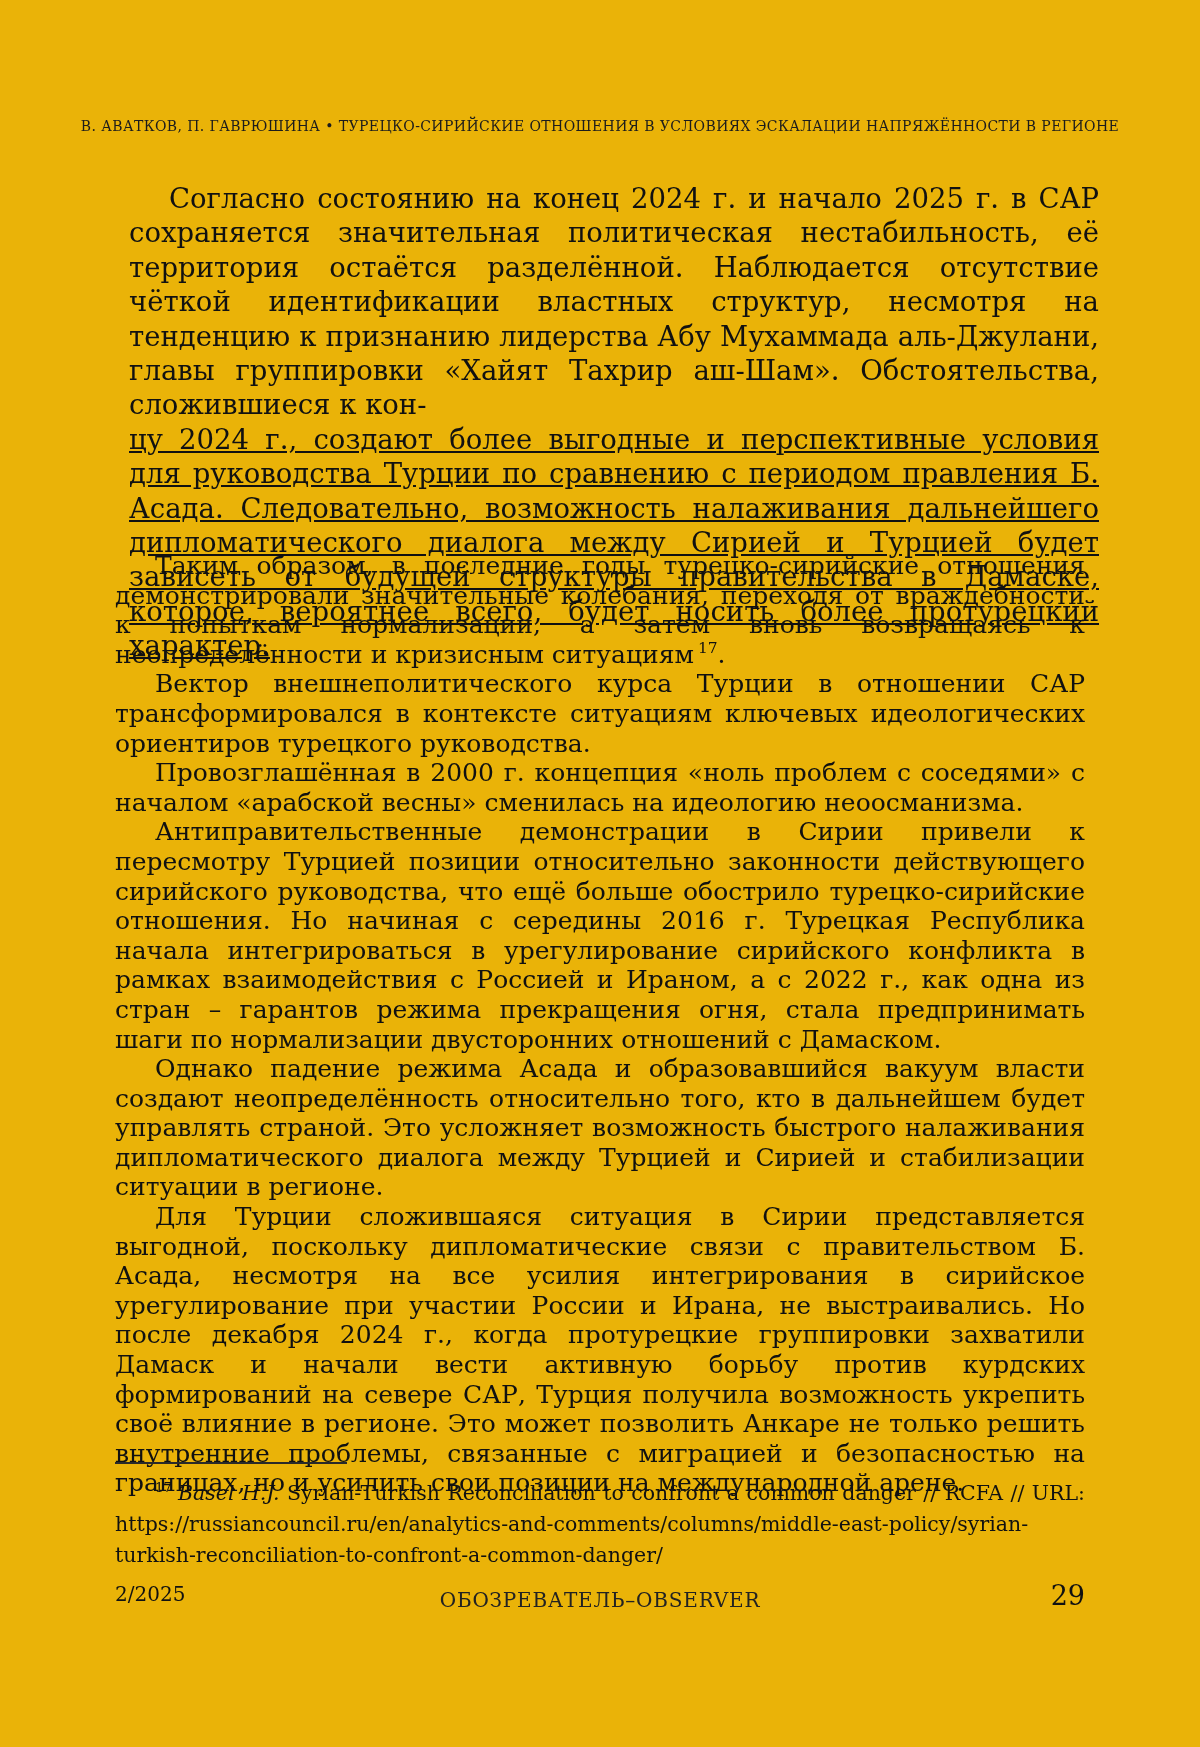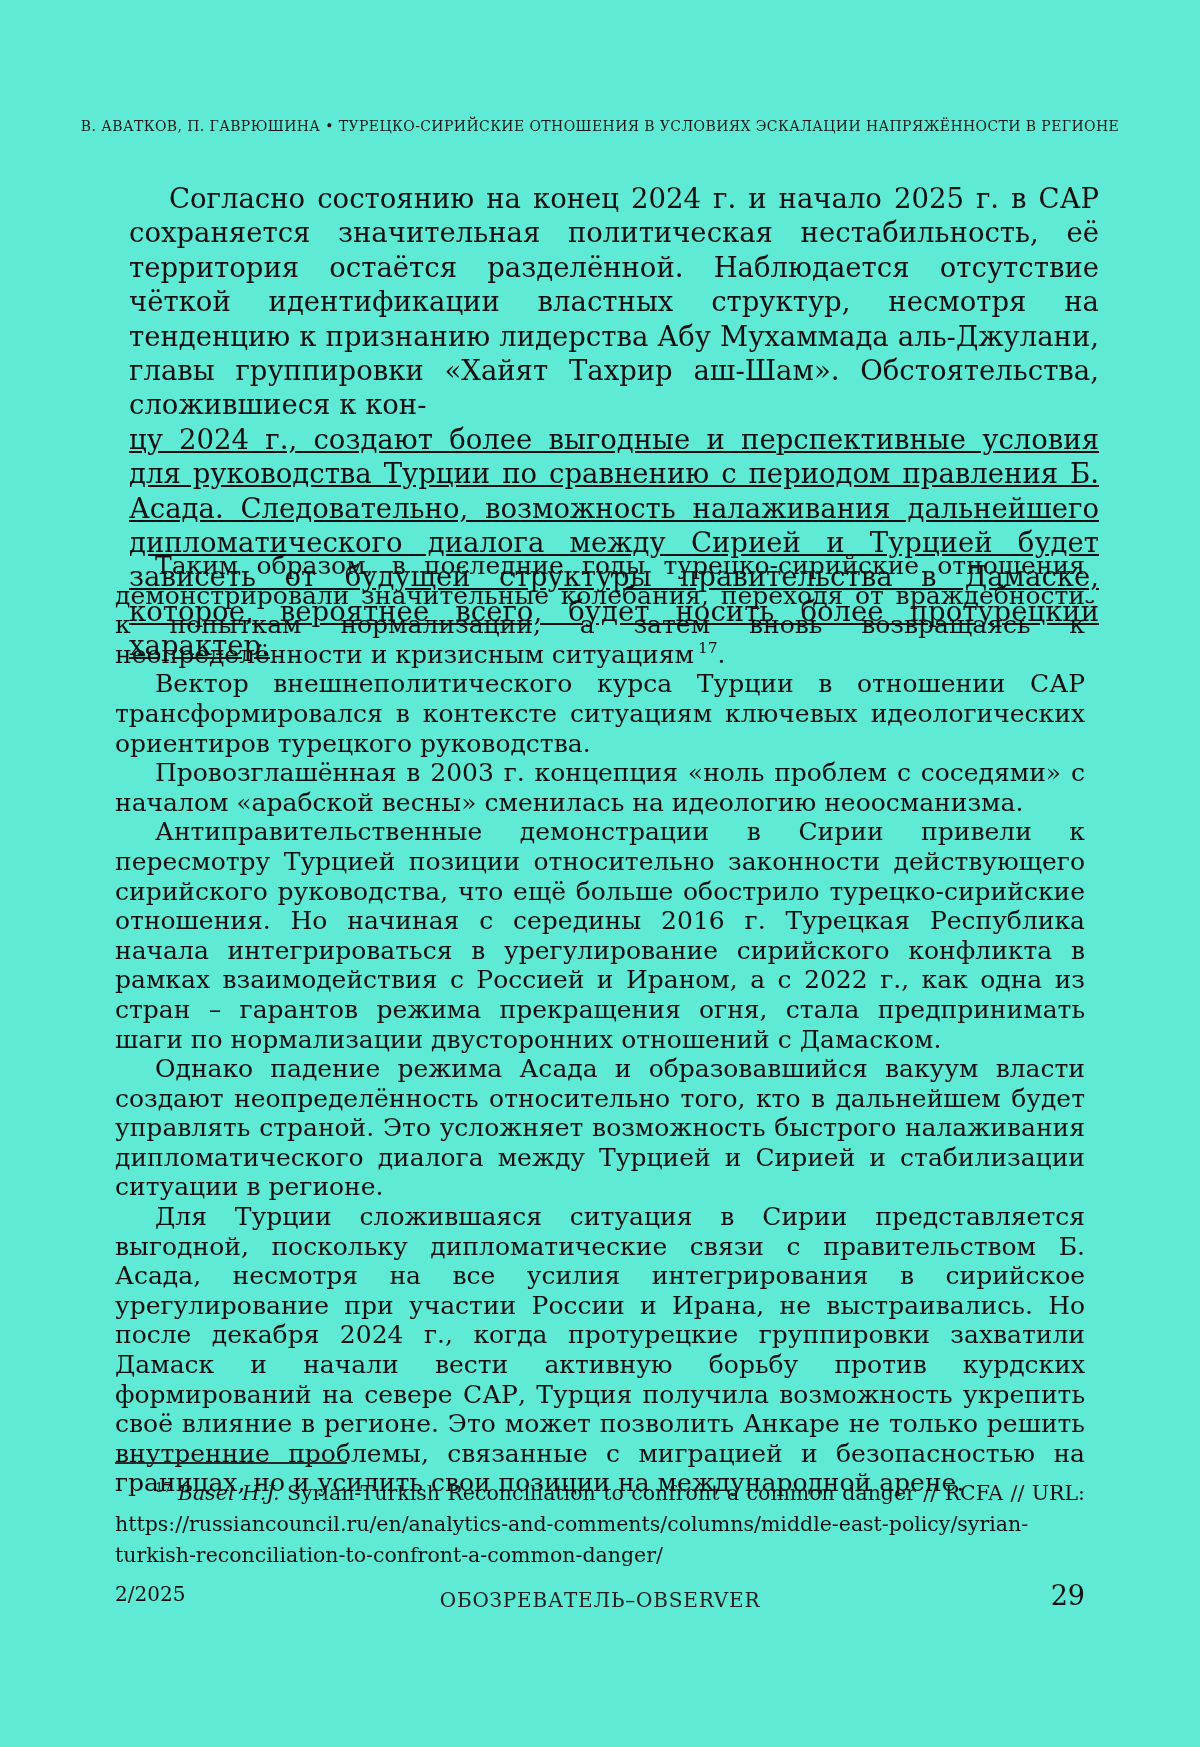--- a/index.html
+++ b/index.html
@@ -1,21 +1,21 @@
 <!DOCTYPE html>
 <html lang="ru"><head>
 <meta charset="utf-8">
 <style>
   html, body { margin: 0; padding: 0; background: #e8e8e8; }
   .page {
     position: relative;
     width: 1200px;
     height: 1747px;
     margin: 0 auto;
-    background: #5eead4;
+    background: #eab308;
     color: #111111;
     font-family: "DejaVu Serif", "Liberation Serif", serif;
     overflow: hidden;
   }
 
   
   .running-head {
     position: absolute;
     top: 118px;
     left: 60px;
@@ -132,21 +132,21 @@
       <p>Согласно состоянию на конец 2024 г. и начало 2025 г. в САР сохраняется значительная политическая нестабильность, её территория остаётся разделённой. Наблюдается отсутствие чёткой идентификации властных структур, несмотря на тенденцию к признанию лидерства Абу Мухаммада аль-Джулани, главы группировки «Хайят Тахрир аш-Шам». Обстоятельства, сложившиеся к кон-</p>
     </div>
     <div class="intro-col right">
       <p>цу 2024 г., создают более выгодные и перспективные условия для руководства Турции по сравнению с периодом правления Б. Асада. Следовательно, возможность налаживания дальнейшего дипломатического диалога между Сирией и Турцией будет зависеть от будущей структуры правительства в Дамаске, которое, вероятнее всего, будет носить более протурецкий характер.</p>
     </div>
   </div>
 
   <div class="body-text">
     <p><span>Таким образом, в последние годы турецко-сирийские отношения демонстрировали значительные колебания, переходя от враждебности к попыткам нормализации, а затем вновь возвращаясь к неопределённости и кризисным ситуациям</span><sup class="fnref">17</sup><span>.</span></p>
     <p>Вектор внешнеполитического курса Турции в отношении САР трансформировался в контексте ситуациям ключевых идеологических ориентиров турецкого руководства.</p>
-    <p>Провозглашённая в 2003 г. концепция «ноль проблем с соседями» с началом «арабской весны» сменилась на идеологию неоосманизма.</p>
+    <p>Провозглашённая в 2000 г. концепция «ноль проблем с соседями» с началом «арабской весны» сменилась на идеологию неоосманизма.</p>
     <p>Антиправительственные демонстрации в Сирии привели к пересмотру Турцией позиции относительно законности действующего сирийского руководства, что ещё больше обострило турецко-сирийские отношения. Но начиная с середины 2016 г. Турецкая Республика начала интегрироваться в урегулирование сирийского конфликта в рамках взаимодействия с Россией и Ираном, а с 2022 г., как одна из стран – гарантов режима прекращения огня, стала предпринимать шаги по нормализации двусторонних отношений с Дамаском.</p>
     <p>Однако падение режима Асада и образовавшийся вакуум власти создают неопределённость относительно того, кто в дальнейшем будет управлять страной. Это усложняет возможность быстрого налаживания дипломатического диалога между Турцией и Сирией и стабилизации ситуации в регионе.</p>
     <p>Для Турции сложившаяся ситуация в Сирии представляется выгодной, поскольку дипломатические связи с правительством Б. Асада, несмотря на все усилия интегрирования в сирийское урегулирование при участии России и Ирана, не выстраивались. Но после декабря 2024 г., когда протурецкие группировки захватили Дамаск и начали вести активную борьбу против курдских формирований на севере САР, Турция получила возможность укрепить своё влияние в регионе. Это может позволить Анкаре не только решить внутренние проблемы, связанные с миграцией и безопасностью на границах, но и усилить свои позиции на международной арене.</p>
   </div>
 
   <div class="footnote-sep"></div>
 
   <div class="footnote">
     <p><sup>17</sup><i>Basel H.J.</i><span> Syrian-Turkish Reconciliation to confront a common danger // RCFA // URL: https://russiancouncil.ru/en/analytics-and-comments/columns/middle-east-policy/syrian-turkish-reconciliation-to-confront-a-common-danger/</span></p>
   </div>

